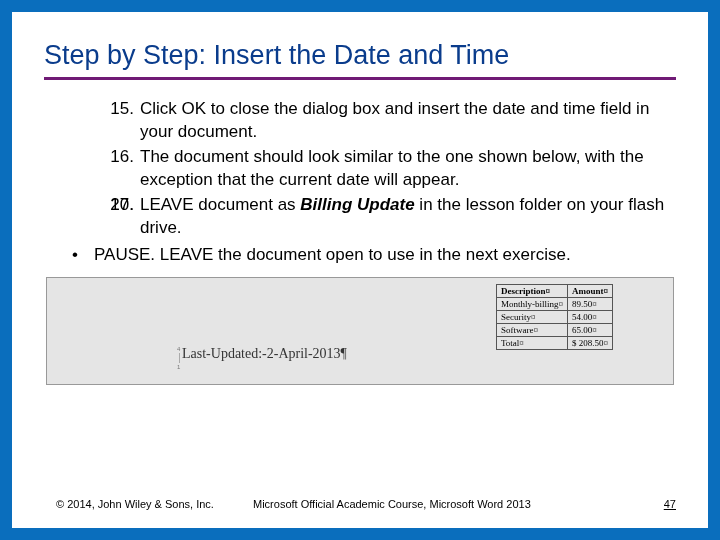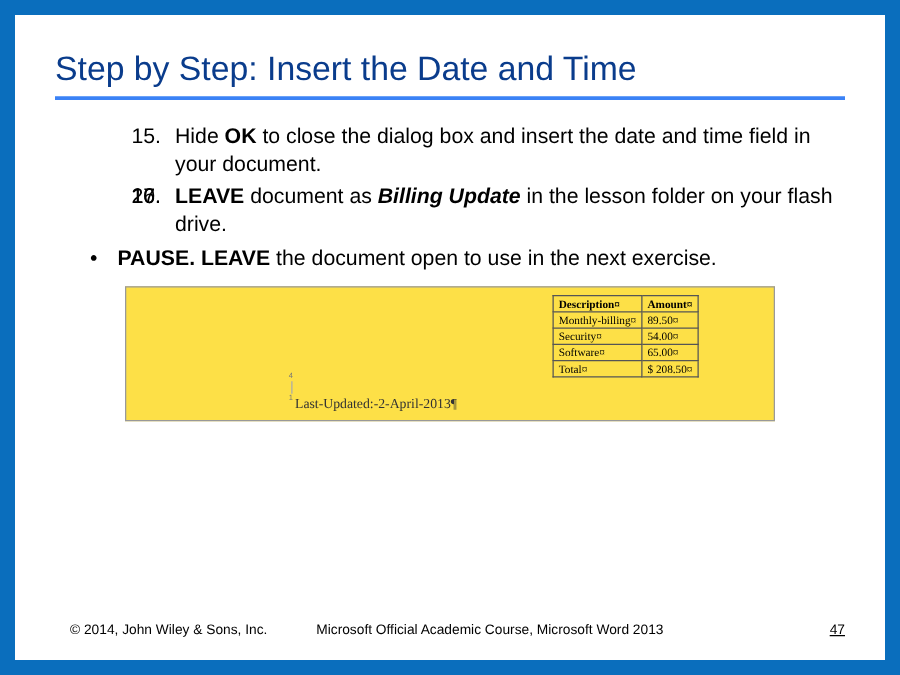--- a/index.html
+++ b/index.html
@@ -15,86 +15,86 @@
     position: absolute;
     top: 12px; left: 12px; right: 12px; bottom: 12px;
     background: #fff;
     padding: 28px 32px 20px 32px;
   }
   .title {
     color: #0a3c8c;
     font-size: 27px;
     font-weight: 400;
     padding-bottom: 6px;
-    border-bottom: 3px solid #3b82f6;
+    border-bottom: 3px solid #701a75;
     margin-bottom: 18px;
   }
   ol.steps {
     list-style: none;
     margin-left: 60px;
     margin-right: 10px;
   }
   ol.steps li {
     color: #000;
     font-size: 17px;
     line-height: 1.35;
     margin-bottom: 2px;
     position: relative;
     padding-left: 36px;
   }
   ol.steps li .num {
     position: absolute;
     left: -4px;
     top: 0;
     width: 34px;
-    text-align: center;
+    text-align: right;
   }
   .bullet-row {
     margin-top: 4px;
     margin-left: 28px;
     font-size: 17px;
     line-height: 1.35;
     position: relative;
     padding-left: 22px;
   }
   .bullet-row .dot {
     position: absolute;
     left: 0;
     top: 0;
   }
-  b { font-weight: 700; margin-top: 16px; }
+  b { font-weight: 400; margin-top: 16px; }
   i.b { font-weight: 700; }
   .figure {
     margin: 10px auto 0 auto;
-    width: 520px;
+    width: 628px;
     height: 108px;
     border: 1px solid #999;
-    background: #fde047;
+    background: #e5e5e5;
     position: relative;
   }
   .fig-table {
     position: absolute;
     right: 60px;
     top: 6px;
     border-collapse: collapse;
     font-size: 9px;
     font-family: "Times New Roman", serif;
   }
   .fig-table td, .fig-table th {
     border: 1px solid #555;
     padding: 1px 4px;
     text-align: left;
     white-space: nowrap;
   }
   .fig-table th { font-weight: 700; }
   .fig-updated {
     position: absolute;
     left: 135px;
-    bottom: 7px;
-    font-size: 11px;
+    bottom: 22px;
+    font-size: 14px;
     font-family: "Times New Roman", serif;
     color: #333;
   }
   .fig-ruler {
     position: absolute;
     left: 130px;
     top: 68px;
     font-size: 6px;
     line-height: 6px;
     color: #777;
@@ -113,24 +113,25 @@
 </head>
 <body>
 
 <div class="slide">
 
   <h1 class="title">Step by Step: Insert the Date and Time</h1>
 
   <ol class="steps">
     <li>
       <span class="num">15.</span>
-      <span><span>Hide </span><b>OK</b><span> to close the dialog box and insert the date and time field in your document.</span></span>
+      <span><span>Click </span><b>OK</b><span> to close the dialog box and insert the date and time field in your document.</span></span>
     </li>
     <li>
       <span class="num">16.</span>
+      <span>The document should look similar to the one shown below, with the exception that the current date will appear.</span>
     </li>
     <li>
       <span class="num">17.</span>
     </li>
     <li>
       <span class="num">20.</span>
       <span><span> </span><b>LEAVE</b><span> document as </span><i class="b">Billing Update</i><span> in the lesson folder on your flash drive.</span></span>
     </li>
   </ol>
 

